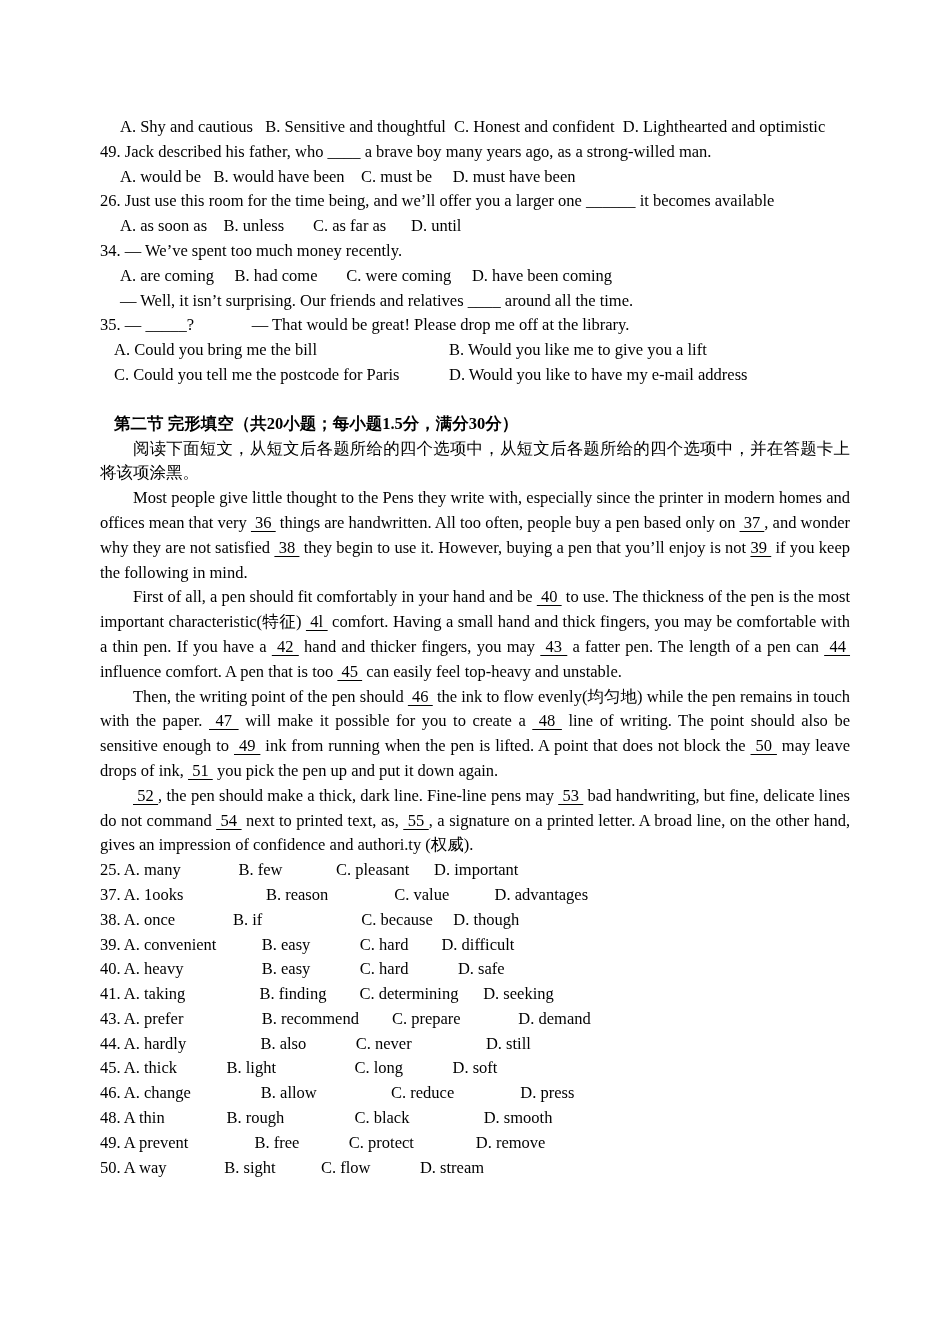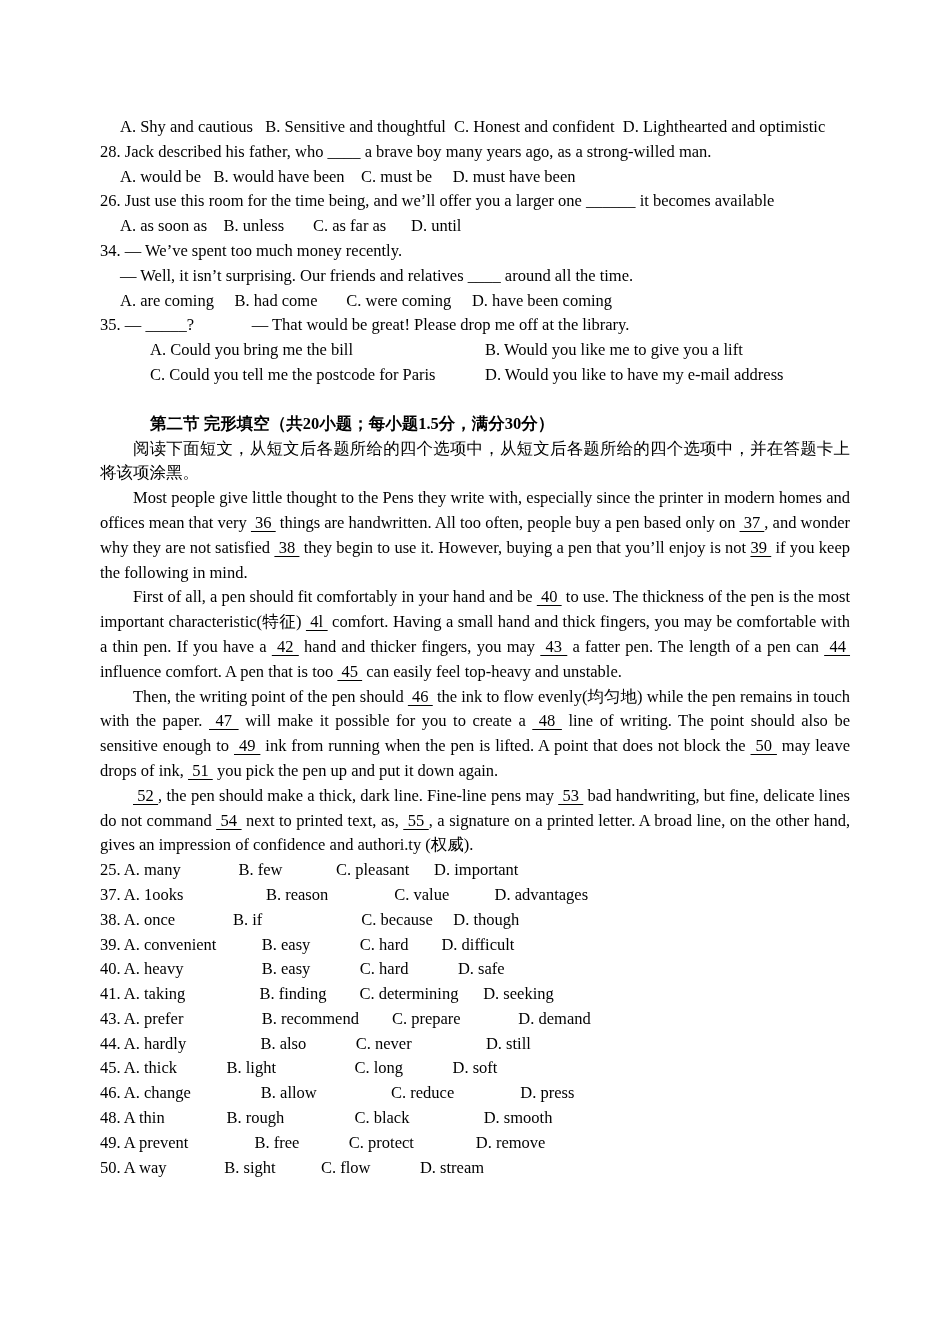--- a/index.html
+++ b/index.html
@@ -26,40 +26,40 @@
     white-space: normal;
     text-align: justify;
     text-indent: 33px;
   }
   .section-header {
     font-weight: bold;
     margin-top: 24px;
     white-space: normal;
   }
   .ind1 { margin-left: 20px; }
-  .ind2 { margin-left: 50px; font-family: Liberation Serif, serif; }
+  .ind2 { margin-left: 14px; font-family: Liberation Serif, serif; }
   .options-pair .col0 { display: inline-block; width: 335px; vertical-align: top; }
   .blank {
     text-decoration: underline;
     text-underline-offset: 3px;
   }
 </style>
 </head>
 <body>
 
 <div class="page">
   <div id="doc">
       <div class="block options ind1">A. Shy and cautious   B. Sensitive and thoughtful  C. Honest and confident  D. Lighthearted and optimistic</div>
-      <div class="block question">28. Jack described his father, who ____ a brave boy many years ago, as a strong-willed man.</div>
+      <div class="block question">49. Jack described his father, who ____ a brave boy many years ago, as a strong-willed man.</div>
       <div class="block options ind1">A. would be   B. would have been    C. must be     D. must have been</div>
       <div class="block question">26. Just use this room for the time being, and we’ll offer you a larger one ______ it becomes available</div>
       <div class="block options ind1">A. as soon as    B. unless       C. as far as      D. until</div>
       <div class="block question">34. — We’ve spent too much money recently.</div>
+      <div class="block options ind1">A. are coming     B. had come       C. were coming     D. have been coming</div>
       <div class="block dialog ind1">— Well, it isn’t surprising. Our friends and relatives ____ around all the time.</div>
-      <div class="block options ind1">A. are coming     B. had come       C. were coming     D. have been coming</div>
       <div class="block question">35. — _____?              — That would be great! Please drop me off at the library.</div>
       <div class="block options-pair ind2"><span class="col col0">A. Could you bring me the bill</span><span class="col col1">B. Would you like me to give you a lift</span></div>
       <div class="block options-pair ind2"><span class="col col0">C. Could you tell me the postcode for Paris</span><span class="col col1">D. Would you like to have my e-mail address</span></div>
       <div class="block section-header ind2">第二节 完形填空（共20小题；每小题1.5分，满分30分）</div>
       <div class="block instructions">阅读下面短文，从短文后各题所给的四个选项中，从短文后各题所给的四个选项中，并在答题卡上将该项涂黑。</div>
       <div class="block passage">Most people give little thought to the Pens they write with, especially since the printer in modern homes and offices mean that very <span class="blank">&nbsp;36&nbsp;</span> things are handwritten. All too often, people buy a pen based only on <span class="blank">&nbsp;37&nbsp;</span>, and wonder why they are not satisfied <span class="blank">&nbsp;38&nbsp;</span> they begin to use it. However, buying a pen that you’ll enjoy is not <span class="blank">39&nbsp;</span> if you keep the following in mind.</div>
       <div class="block passage">First of all, a pen should fit comfortably in your hand and be <span class="blank">&nbsp;40&nbsp;</span> to use. The thickness of the pen is the most important characteristic(特征) <span class="blank">&nbsp;4l&nbsp;</span> comfort. Having a small hand and thick fingers, you may be comfortable with a thin pen. If you have a <span class="blank">&nbsp;42&nbsp;</span> hand and thicker fingers, you may <span class="blank">&nbsp;43&nbsp;</span> a fatter pen. The length of a pen can <span class="blank">&nbsp;44&nbsp;</span> influence comfort. A pen that is too <span class="blank">&nbsp;45&nbsp;</span> can easily feel top-heavy and unstable.</div>
       <div class="block passage">Then, the writing point of the pen should <span class="blank">&nbsp;46&nbsp;</span> the ink to flow evenly(均匀地) while the pen remains in touch with the paper. <span class="blank">&nbsp;47&nbsp;</span> will make it possible for you to create a <span class="blank">&nbsp;48&nbsp;</span> line of writing. The point should also be sensitive enough to <span class="blank">&nbsp;49&nbsp;</span> ink from running when the pen is lifted. A point that does not block the <span class="blank">&nbsp;50&nbsp;</span> may leave drops of ink, <span class="blank">&nbsp;51&nbsp;</span> you pick the pen up and put it down again.</div>
       <div class="block passage"><span class="blank">&nbsp;52&nbsp;</span>, the pen should make a thick, dark line. Fine-line pens may <span class="blank">&nbsp;53&nbsp;</span> bad handwriting, but fine, delicate lines do not command <span class="blank">&nbsp;54&nbsp;</span> next to printed text, as, <span class="blank">&nbsp;55&nbsp;</span>, a signature on a printed letter. A broad line, on the other hand, gives an impression of confidence and authori.ty (权威).</div>
       <div class="block choice-row">25. A. many              B. few             C. pleasant      D. important</div>

